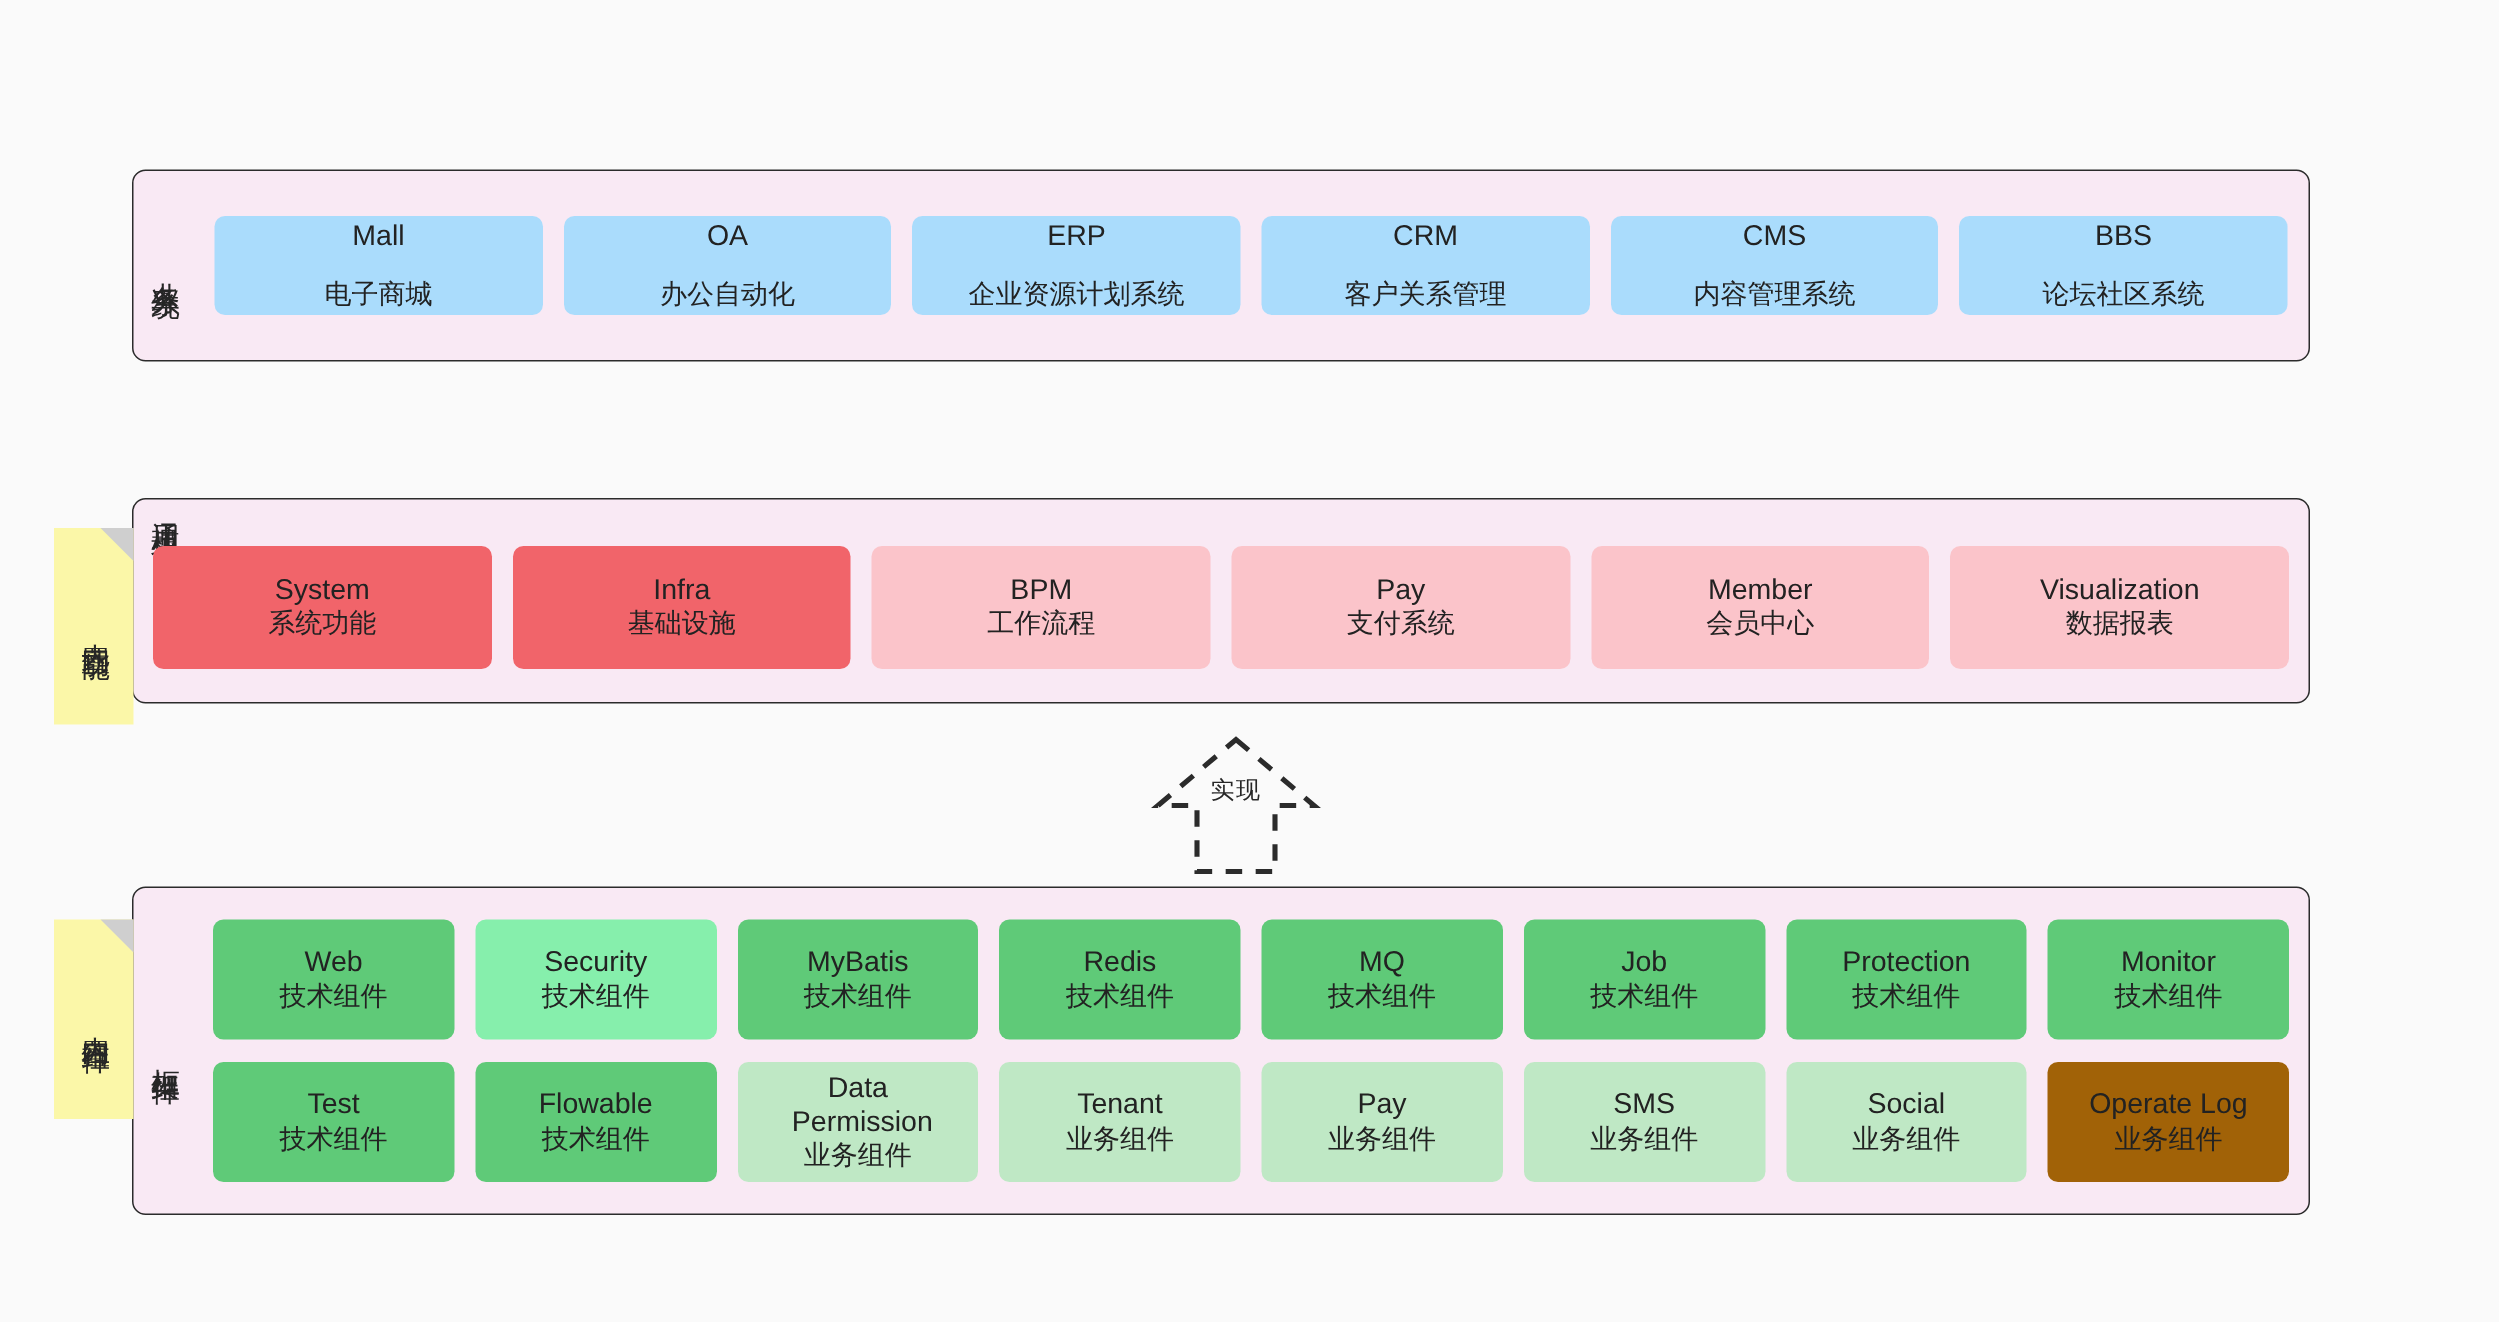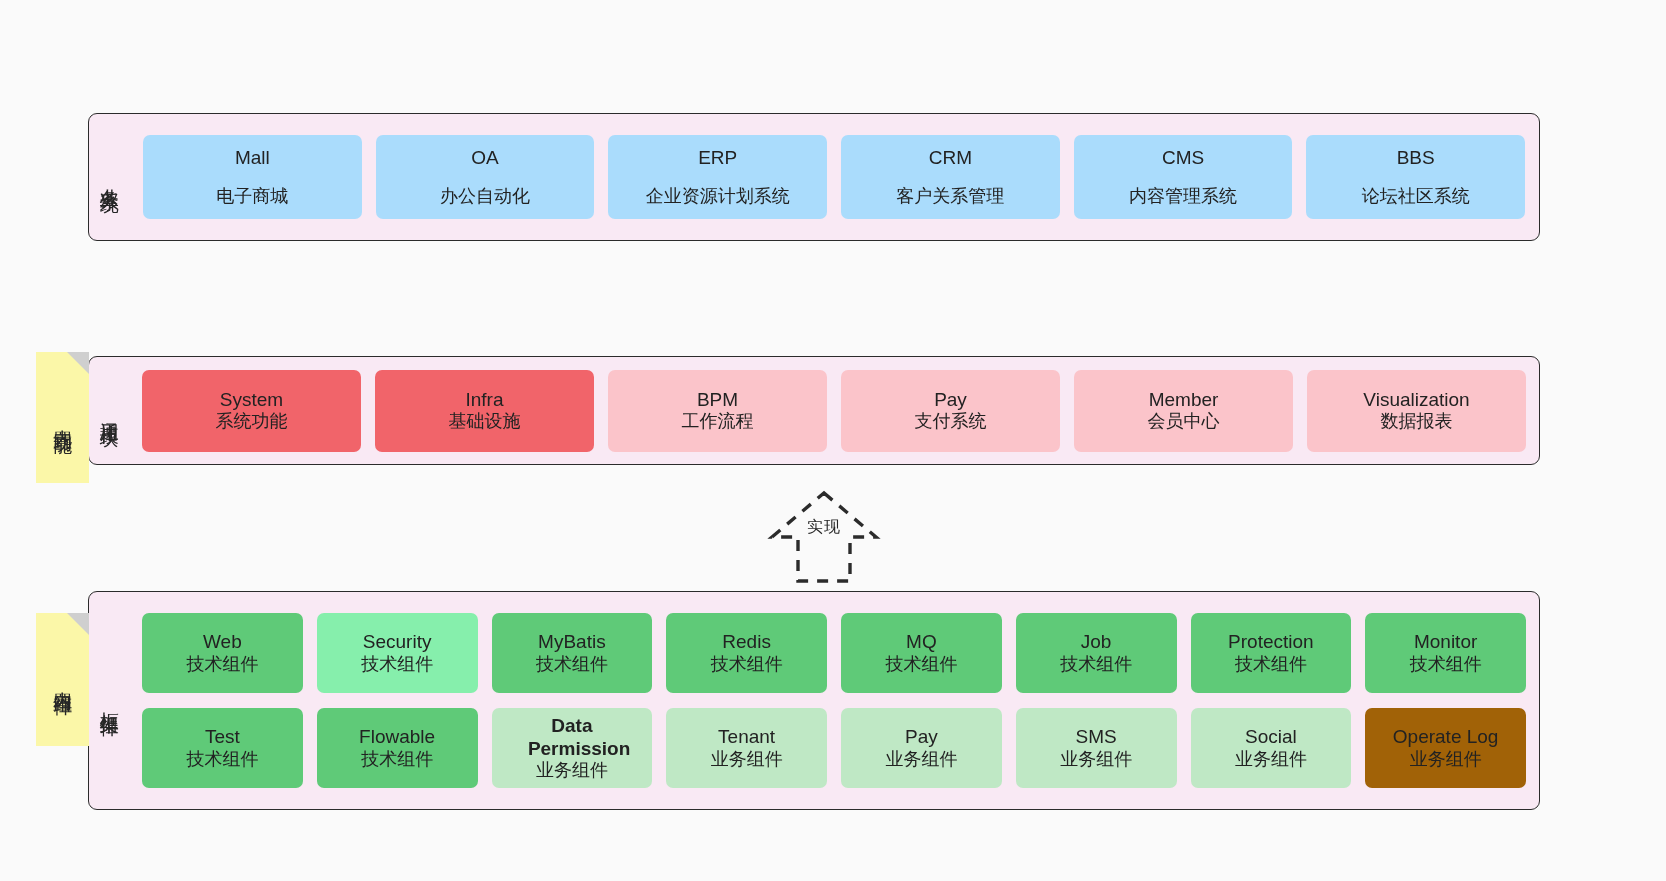--- a/index.html
+++ b/index.html
@@ -63,24 +63,24 @@
     color: #222;
     line-height: 1.22;
     padding: 4px 2px;
   }
   .card .t1 { font-size: 19px; }
   .card .t2 { font-size: 18px; }
 
   
   .layer-business { left: 88px; top: 113px; width: 1452px; height: 128px; }
   .layer-business .layer-body { padding: 0 14px; }
-  .layer-business .card { height: 84px; background: #aadcfc; gap: 16px; }
-
-  
-  .layer-common { left: 88px; top: 356px; width: 1452px; height: 109px; }
+  .layer-business .card { height: 66px; background: #aadcfc; gap: 16px; }
+
+  
+  .layer-common { left: 88px; top: 332px; width: 1452px; height: 137px; flex-direction: column; }
   .layer-common .card { height: 82px; }
 
   
   .layer-framework { left: 88px; top: 591px; width: 1452px; height: 219px; }
   .layer-framework .card { height: 80px; }
 
   
   .note {
     position: absolute;
     background: #fbf7a8;
@@ -254,21 +254,21 @@
       <div class="row">
         <div class="card" style="background:#5fca78">
           <span class="t1">Test</span>
           <span class="t2">技术组件</span>
         </div>
         <div class="card" style="background:#5fca78">
           <span class="t1">Flowable</span>
           <span class="t2">技术组件</span>
         </div>
         <div class="card" style="background:#bfe8c5">
-          <span class="t1" style="max-width:88px;font-weight:bold;">Data Permission</span>
+          <span class="t1" style="max-width:88px;">Data Permission</span>
           <span class="t2">业务组件</span>
         </div>
         <div class="card" style="background:#bfe8c5">
           <span class="t1">Tenant</span>
           <span class="t2">业务组件</span>
         </div>
         <div class="card" style="background:#bfe8c5">
           <span class="t1">Pay</span>
           <span class="t2">业务组件</span>
         </div>

